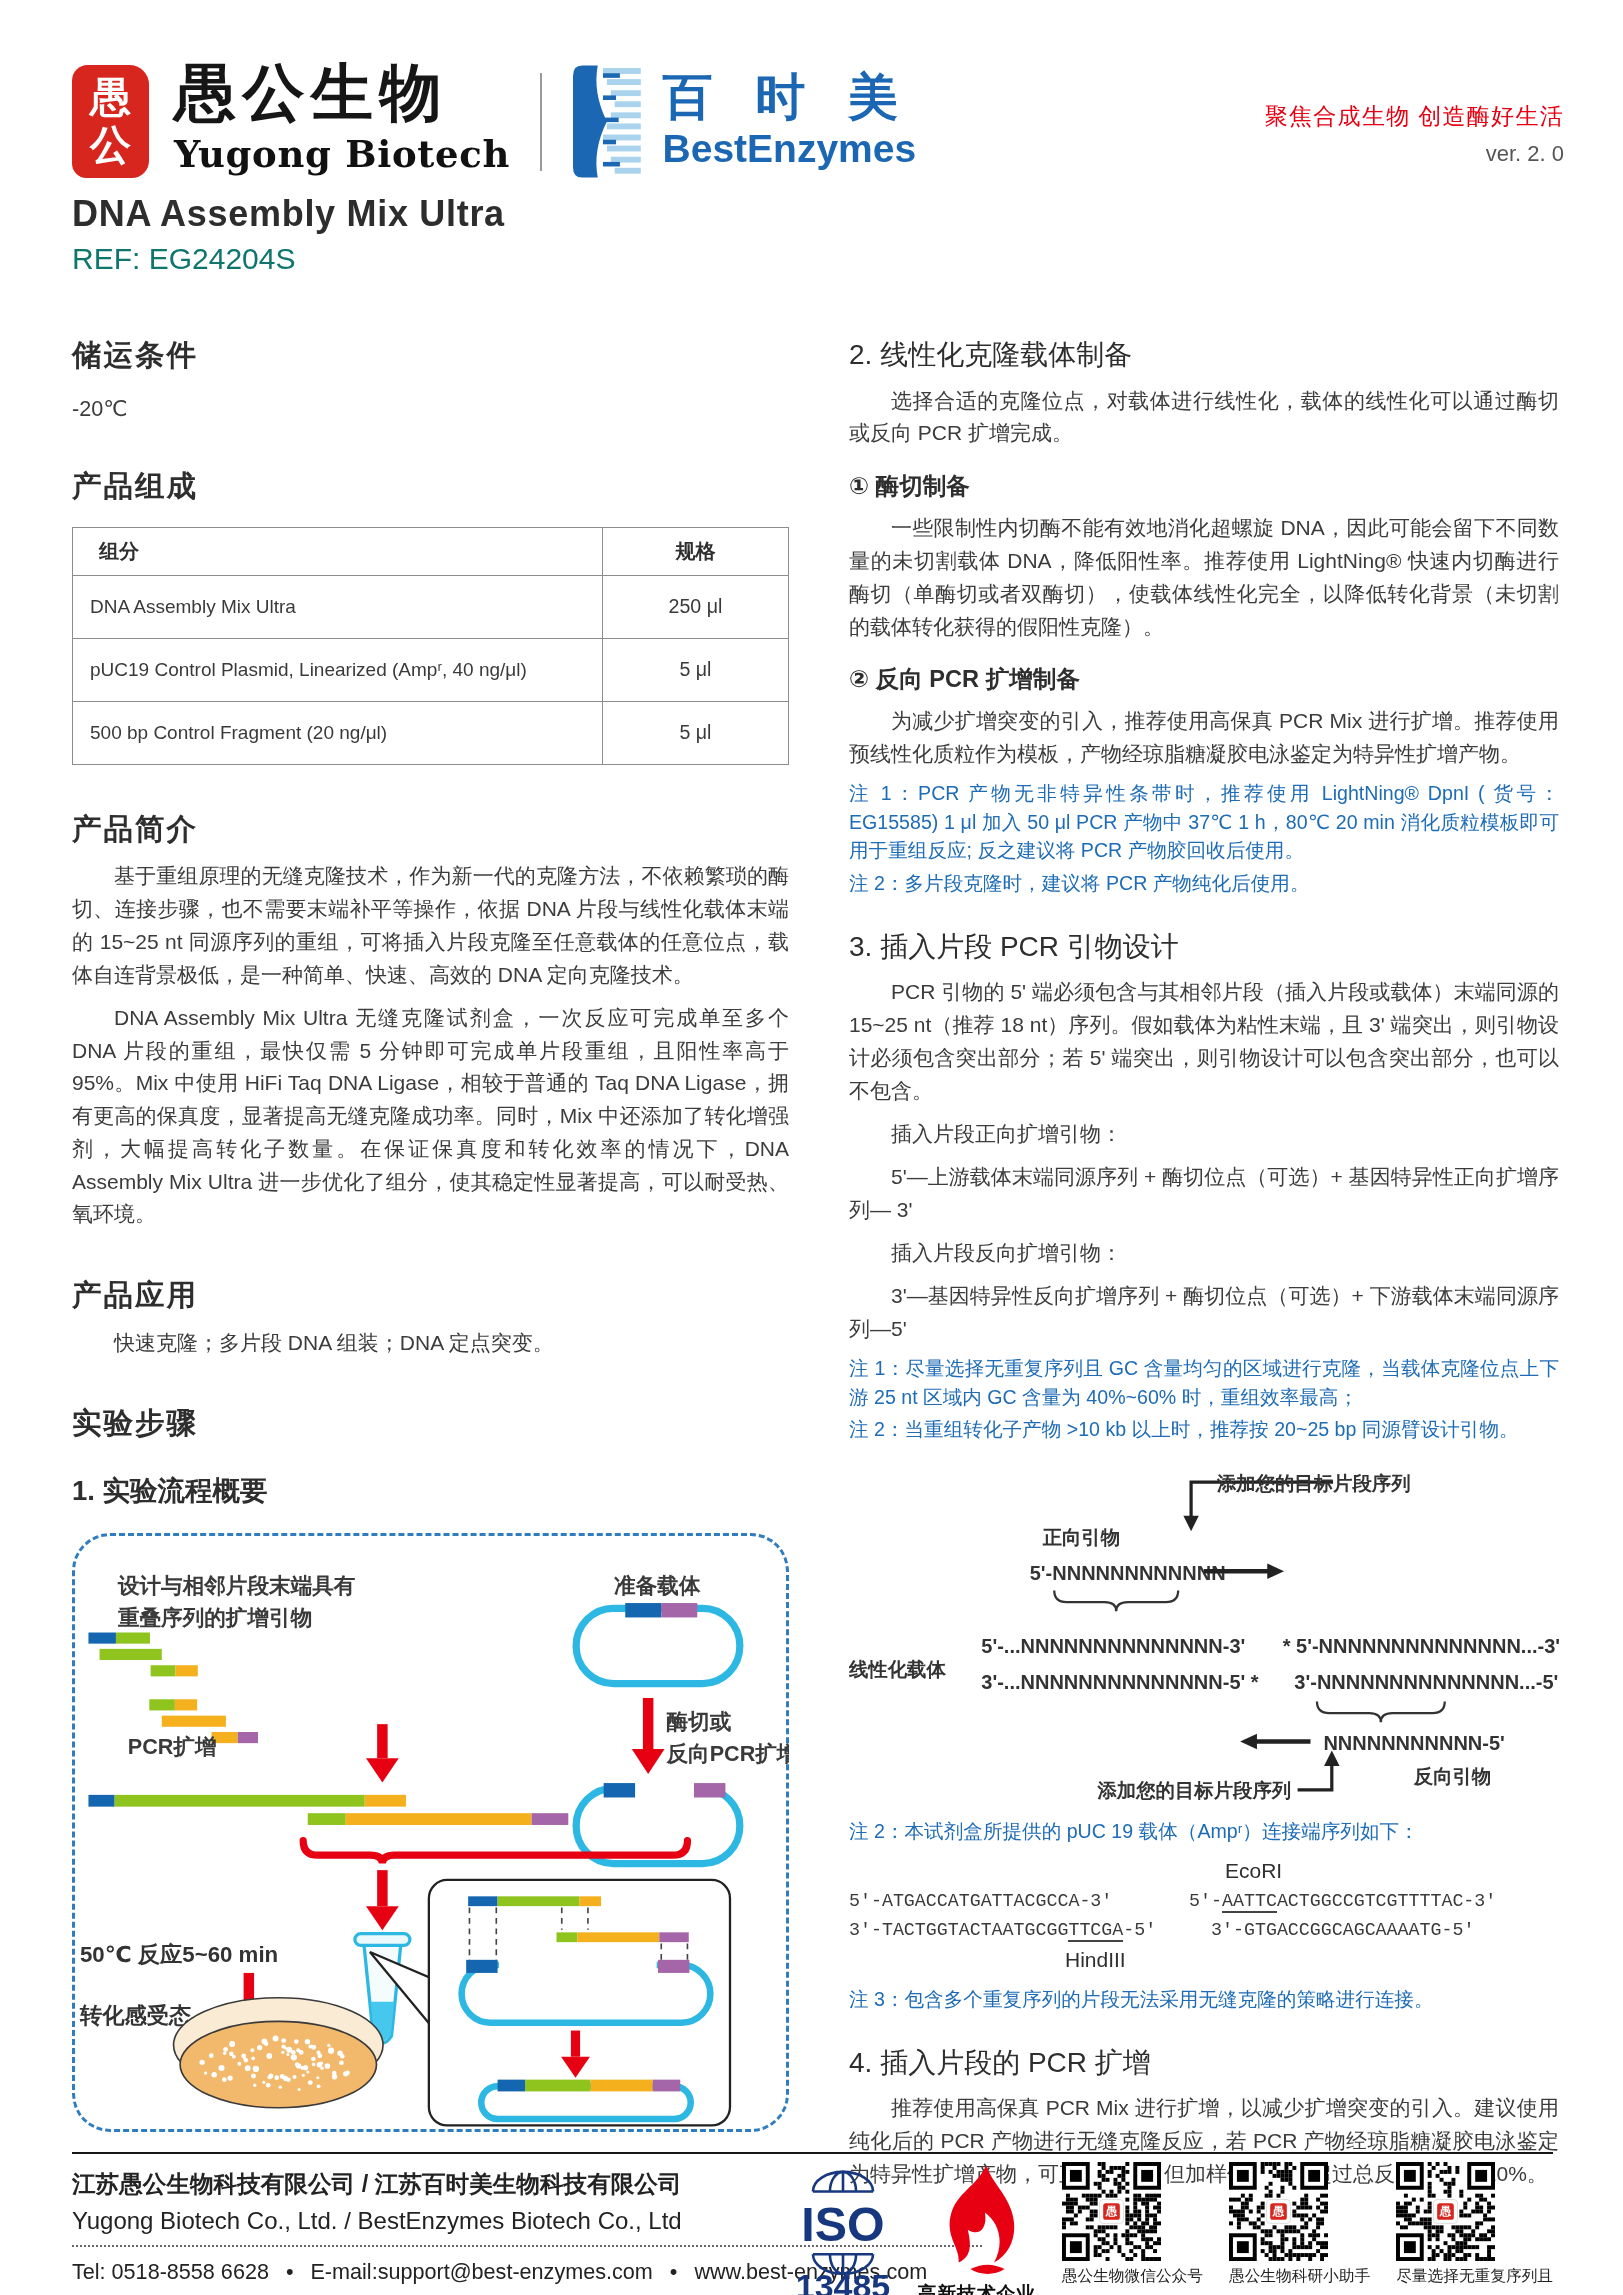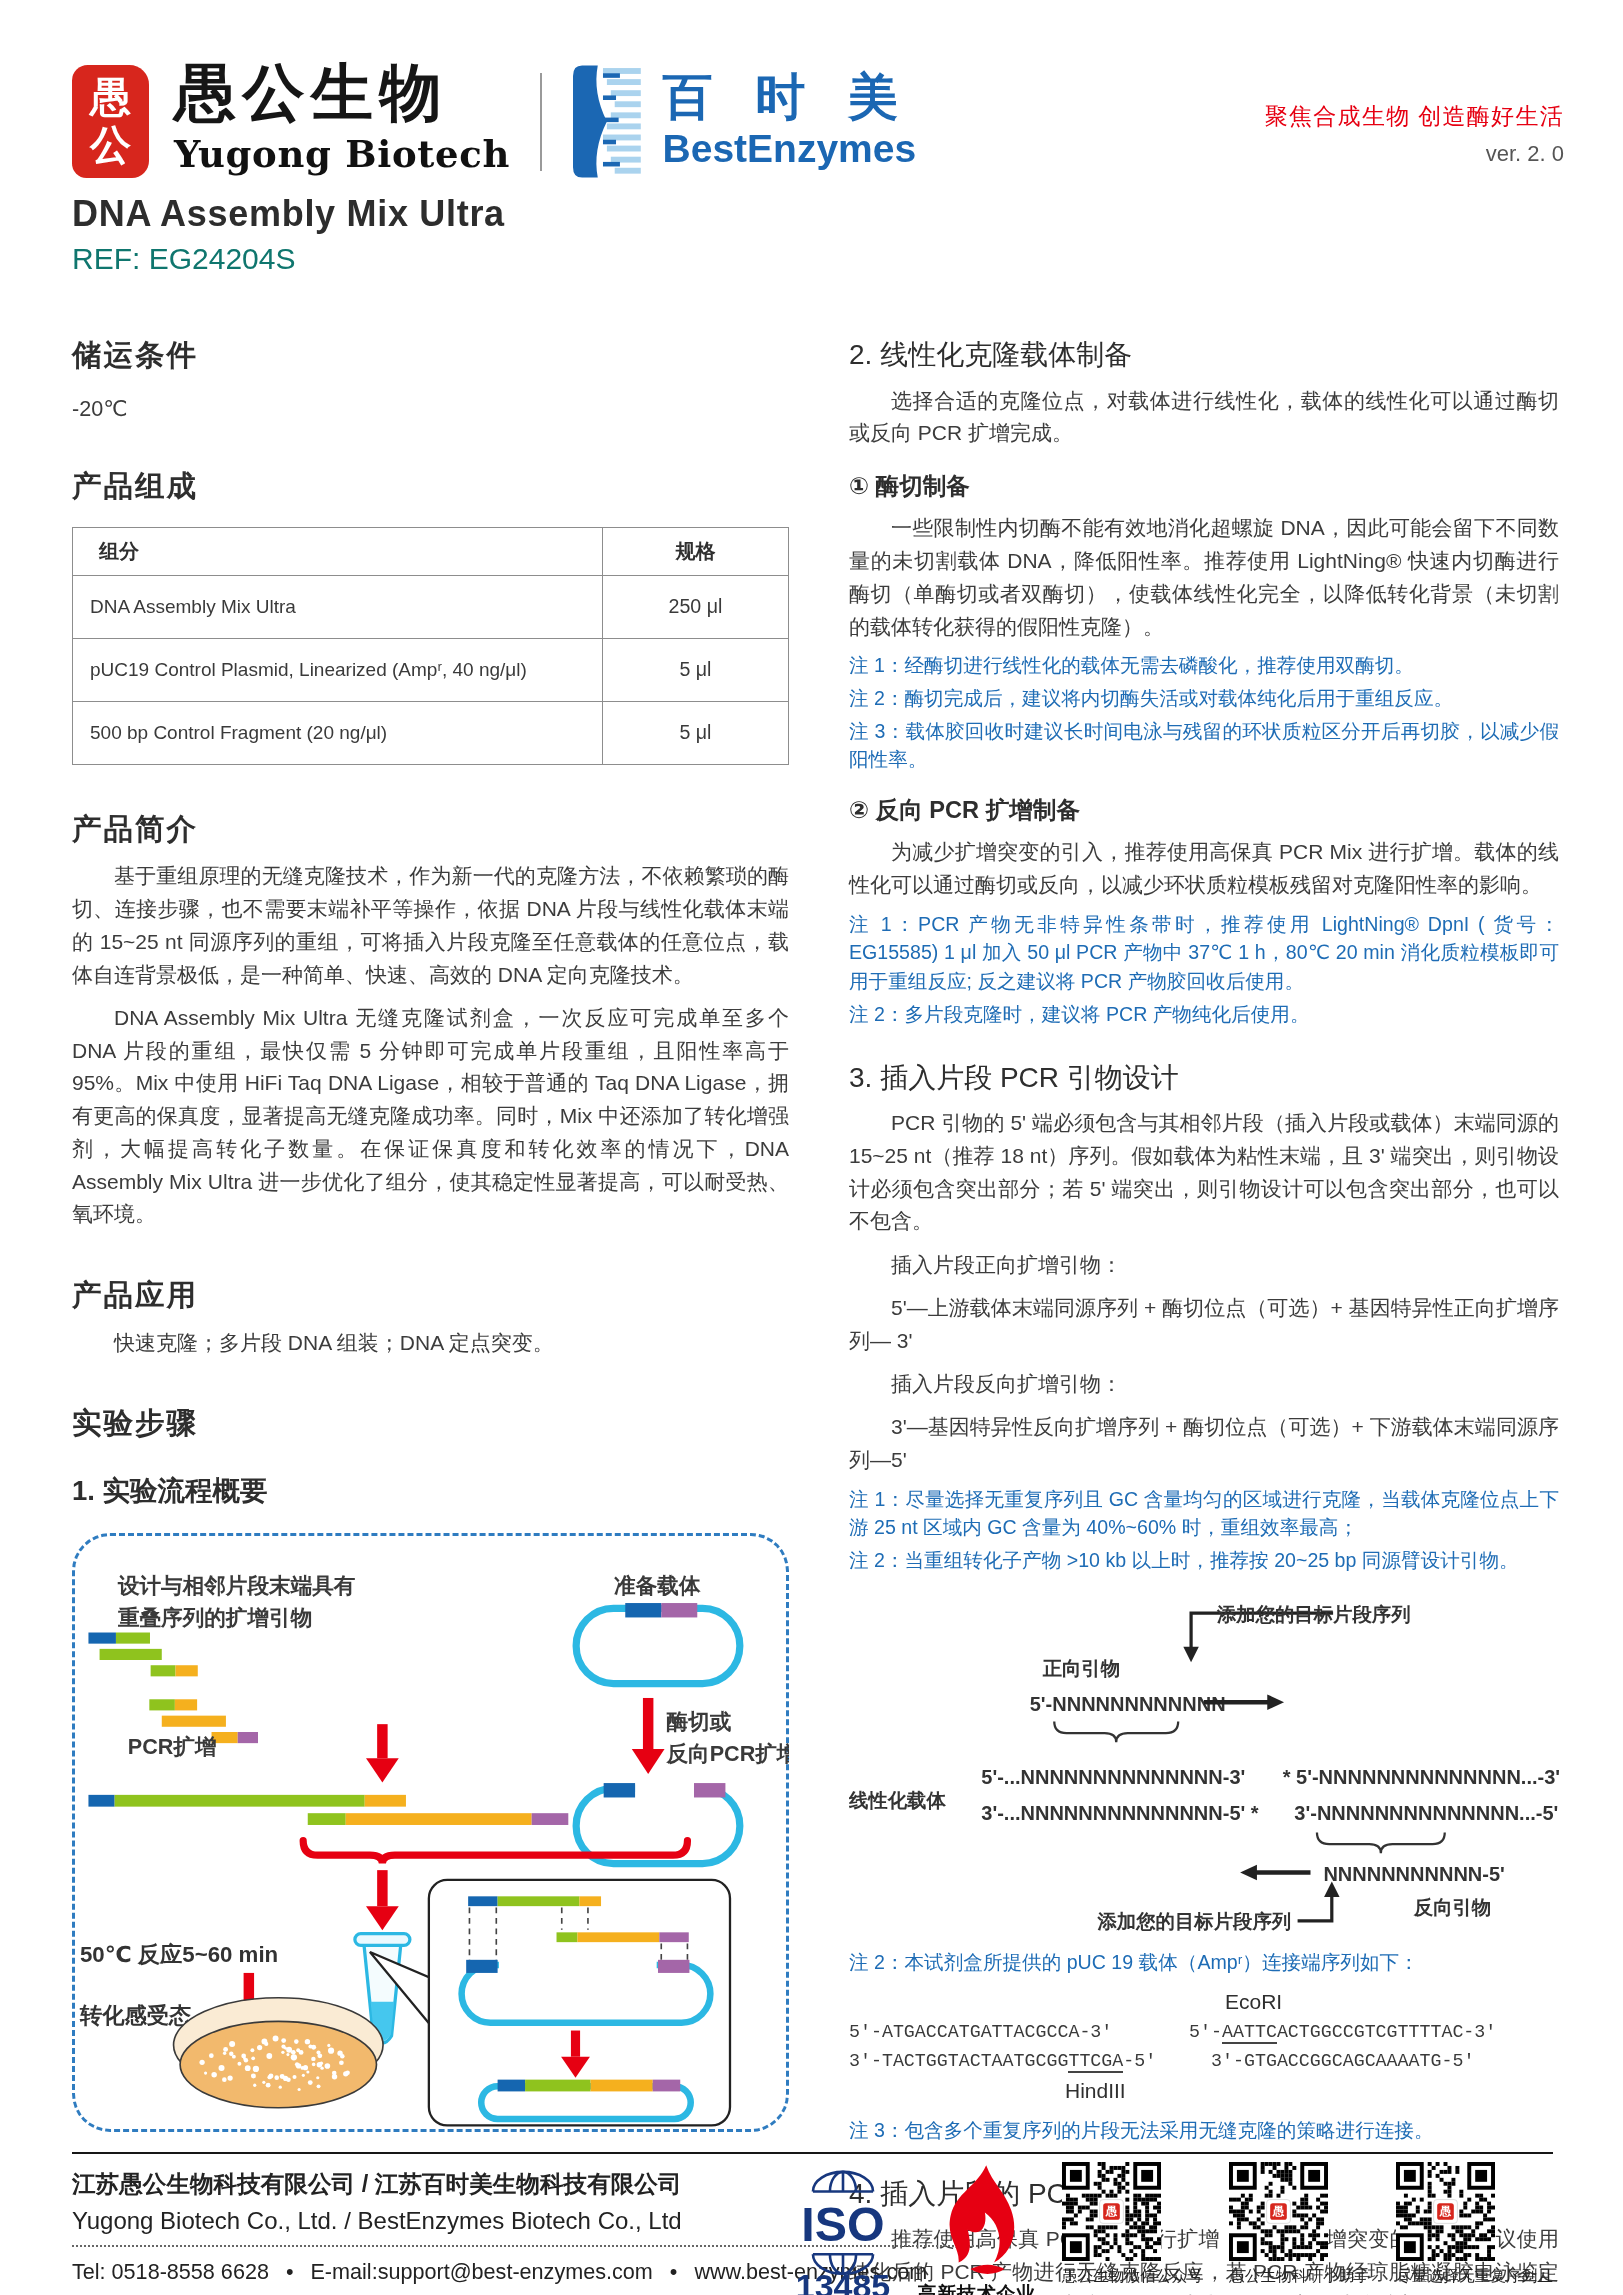--- a/index.html
+++ b/index.html
@@ -375,27 +375,22 @@
           </g>
         </svg>
       </div>
     </div>
 
     <div class="col-right">
       <h3 class="numr" style="margin-top:9.2px">2. 线性化克隆载体制备</h3>
       <p class="para">选择合适的克隆位点，对载体进行线性化，载体的线性化可以通过酶切或反向 PCR 扩增完成。</p>
       <h4 class="circ">① 酶切制备</h4>
       <p class="para">一些限制性内切酶不能有效地消化超螺旋 DNA，因此可能会留下不同数量的未切割载体 DNA，降低阳性率。推荐使用 LightNing® 快速内切酶进行酶切（单酶切或者双酶切），使载体线性化完全，以降低转化背景（未切割的载体转化获得的假阳性克隆）。</p>
-      <div class="notegroup">
-        <p class="note">注 1：经酶切进行线性化的载体无需去磷酸化，推荐使用双酶切。</p>
-        <p class="note">注 2：酶切完成后，建议将内切酶失活或对载体纯化后用于重组反应。</p>
-        <p class="note">注 3：载体胶回收时建议长时间电泳与残留的环状质粒区分开后再切胶，以减少假阳性率。</p>
-      </div>
       <h4 class="circ">② 反向 PCR 扩增制备</h4>
-      <p class="para">为减少扩增突变的引入，推荐使用高保真 PCR Mix 进行扩增。载体的线性化可以通过酶切或反向，以减少环状质粒模板残留对克隆阳性率的影响。</p>
+      <p class="para">为减少扩增突变的引入，推荐使用高保真 PCR Mix 进行扩增。推荐使用预线性化质粒作为模板，产物经琼脂糖凝胶电泳鉴定为特异性扩增产物。</p>
       <div class="notegroup">
         <p class="note">注 1：PCR 产物无非特异性条带时，推荐使用 LightNing® DpnI ( 货号：EG15585) 1 μl 加入 50 μl PCR 产物中 37℃ 1 h，80℃ 20 min 消化质粒模板即可用于重组反应; 反之建议将 PCR 产物胶回收后使用。</p>
         <p class="note">注 2：多片段克隆时，建议将 PCR 产物纯化后使用。</p>
       </div>
 
       <h3 class="numr">3. 插入片段 PCR 引物设计</h3>
       <p class="para">PCR 引物的 5' 端必须包含与其相邻片段（插入片段或载体）末端同源的 15~25 nt（推荐 18 nt）序列。假如载体为粘性末端，且 3' 端突出，则引物设计必须包含突出部分；若 5' 端突出，则引物设计可以包含突出部分，也可以不包含。</p>
       <p class="para">插入片段正向扩增引物：</p>
       <p class="para">5'—上游载体末端同源序列 + 酶切位点（可选）+ 基因特异性正向扩增序列— 3'</p>
       <p class="para">插入片段反向扩增引物：</p>

